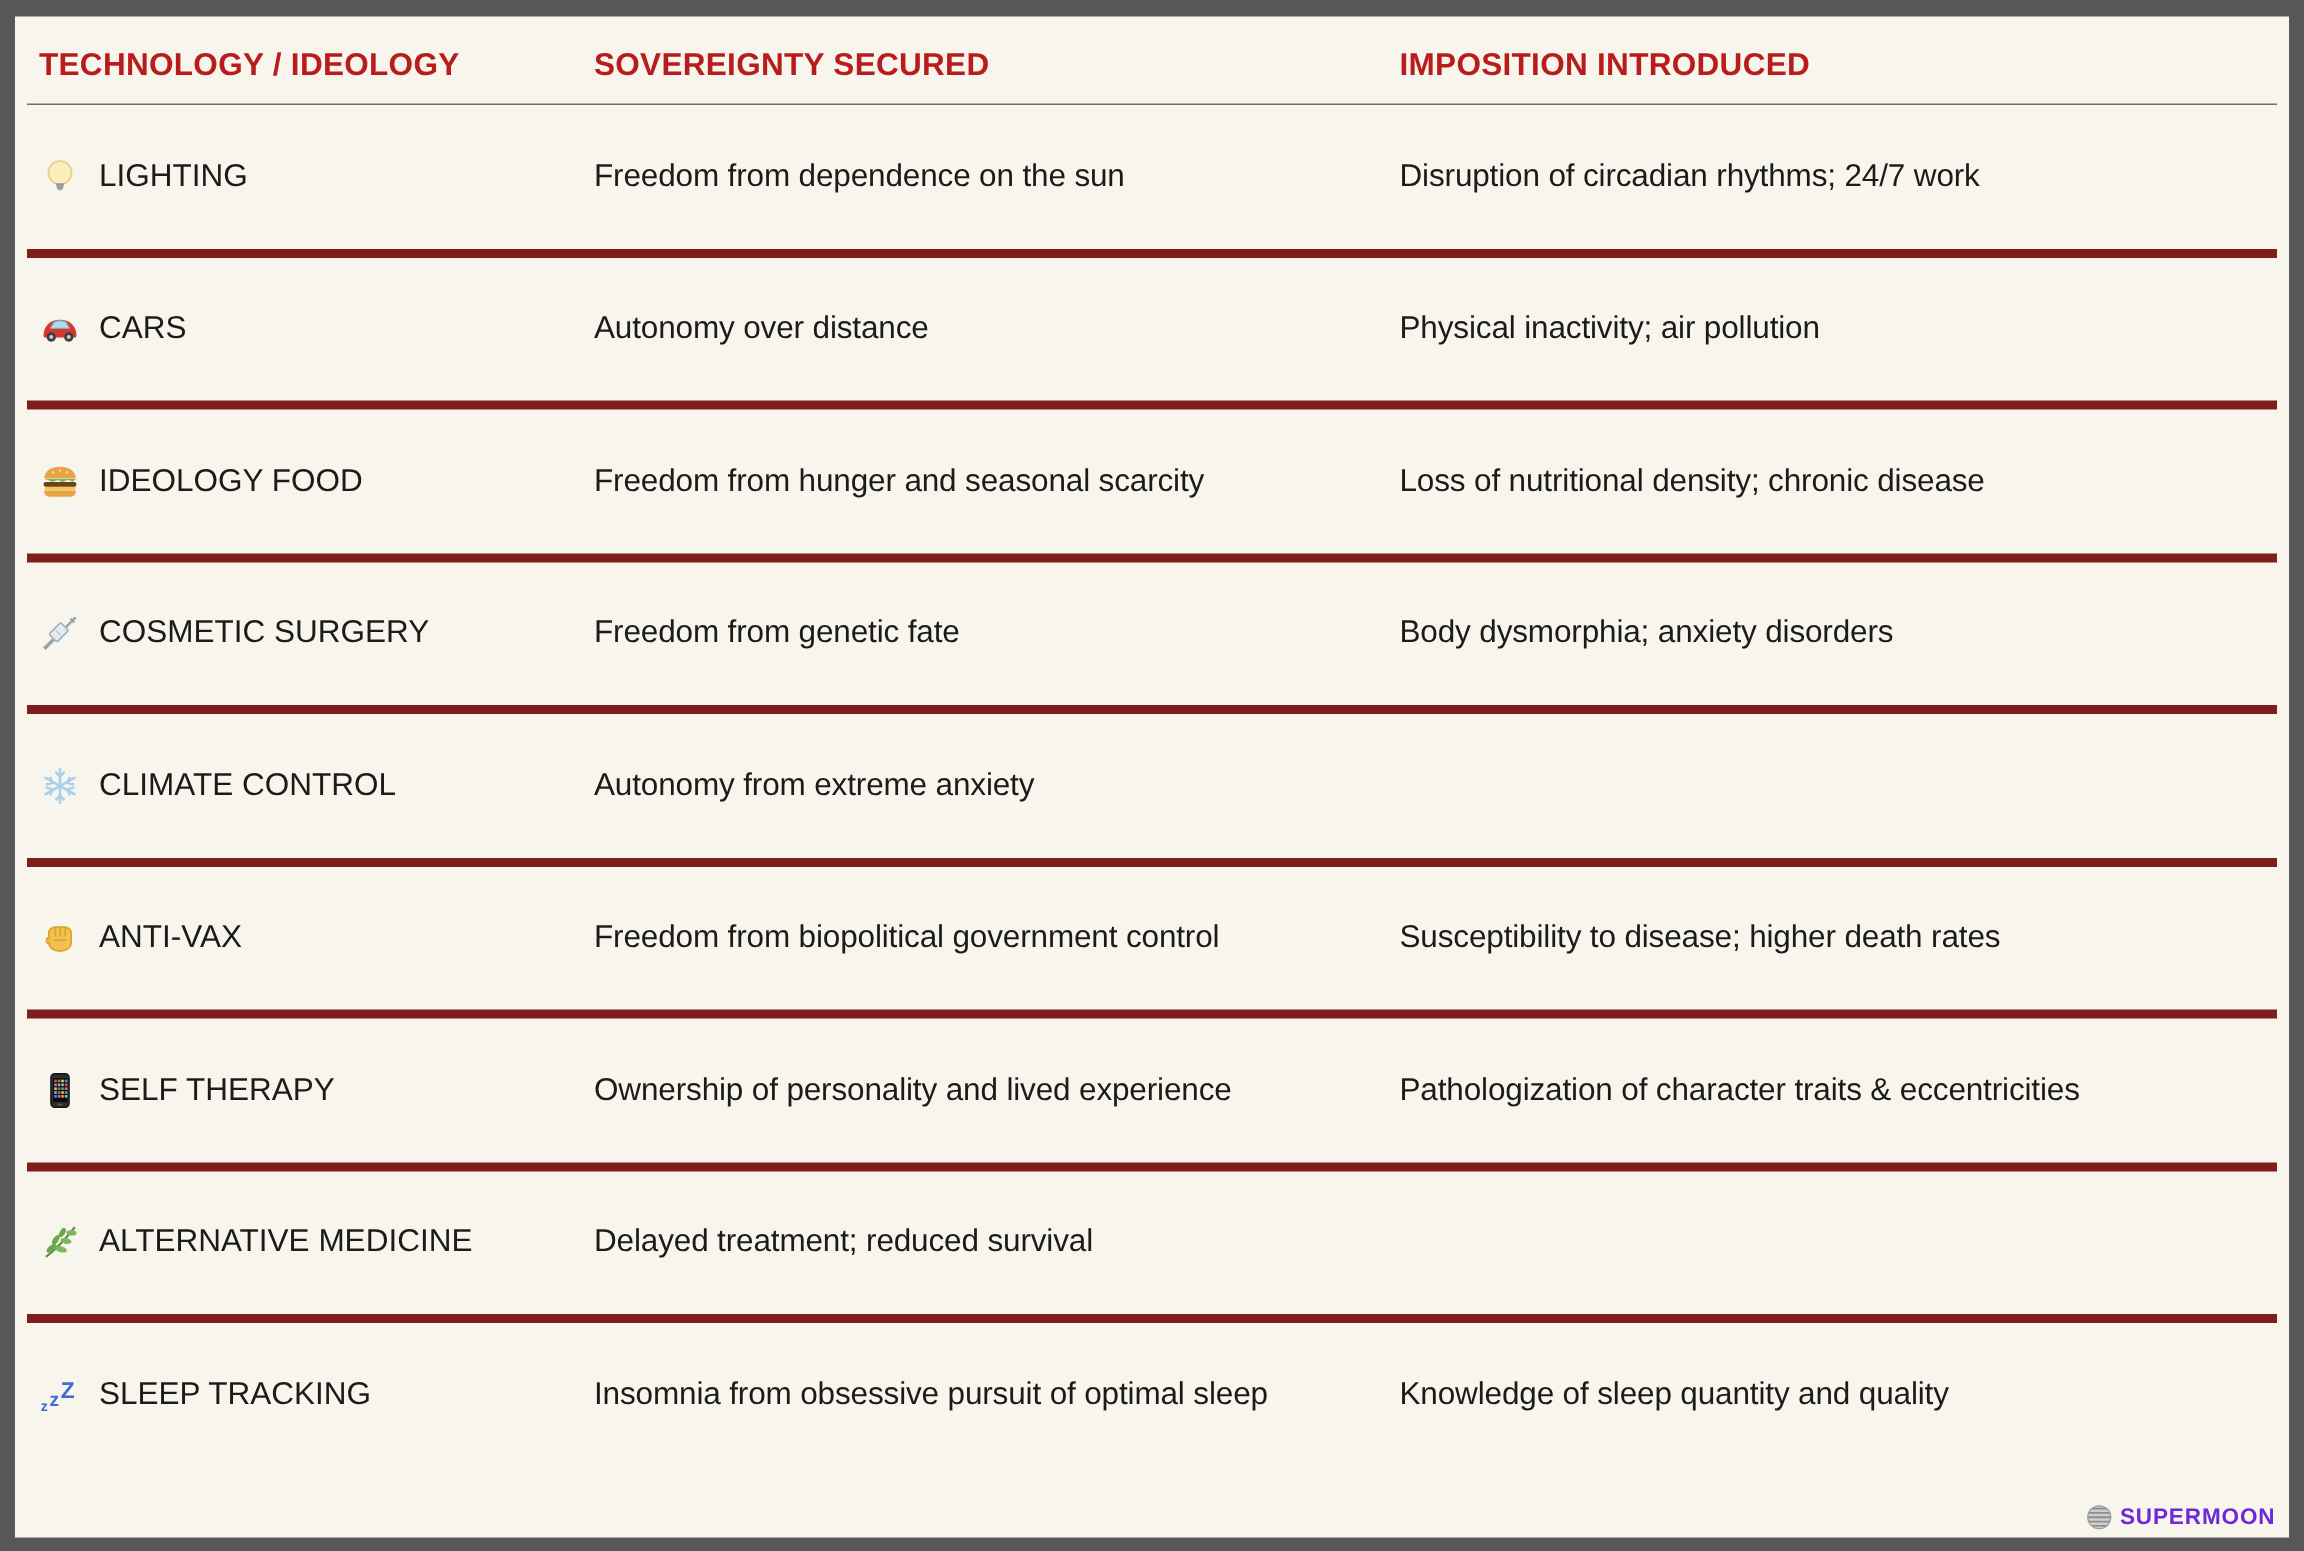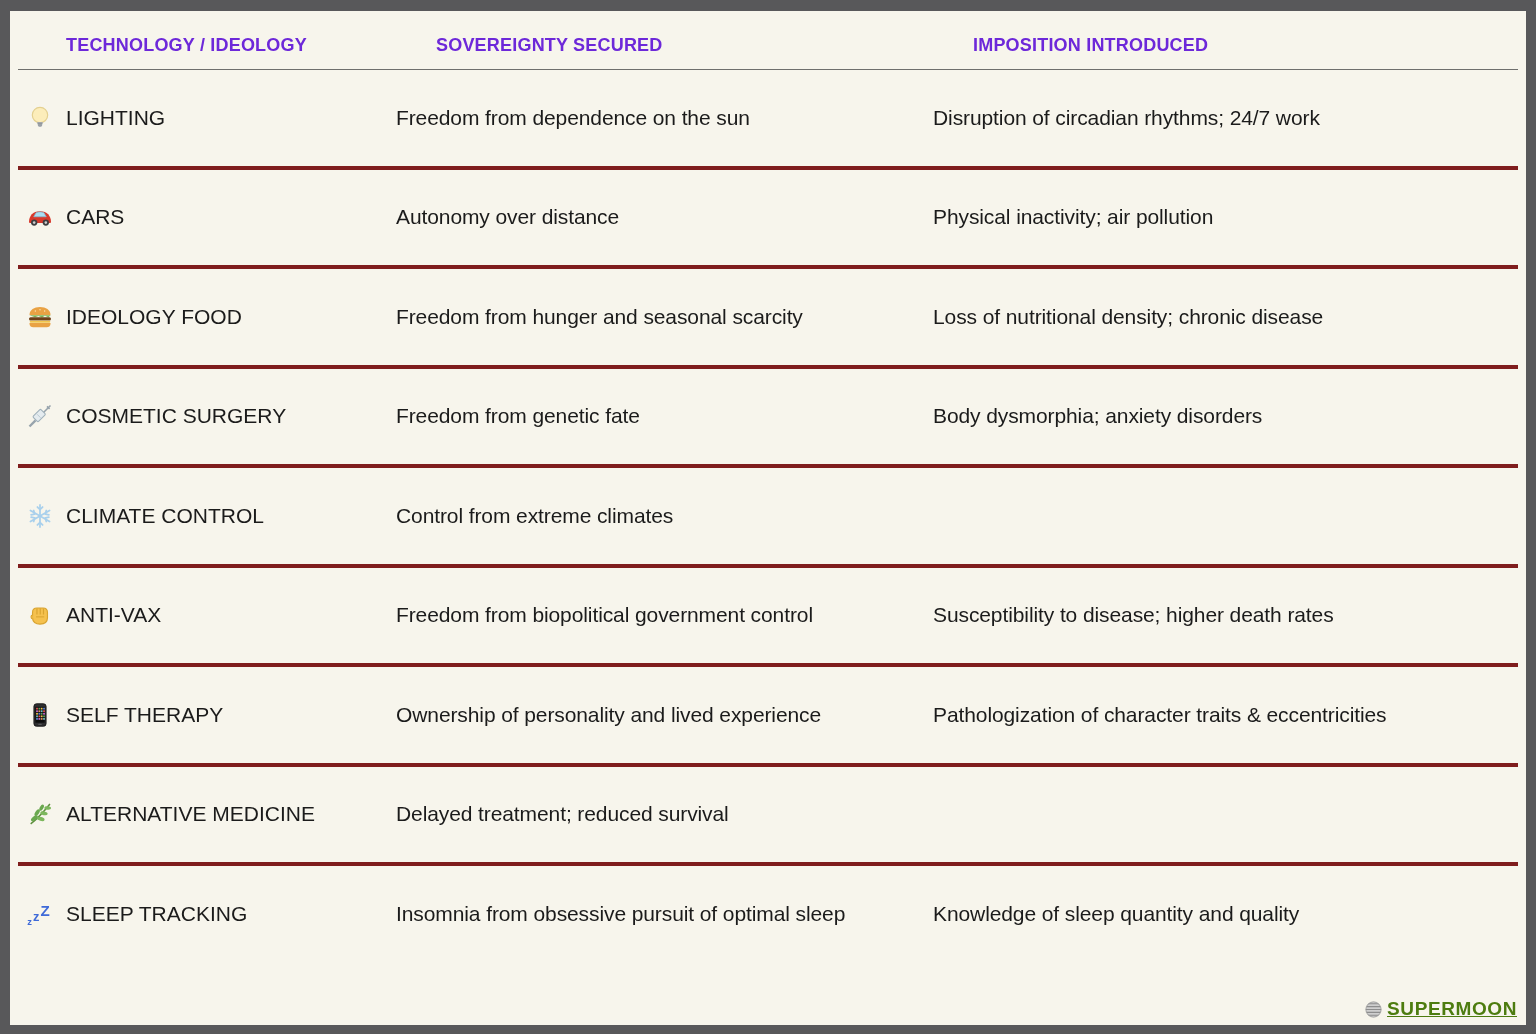--- a/index.html
+++ b/index.html
@@ -31,40 +31,39 @@
   }
   .thead {
     display: grid;
     grid-template-columns: 370px 537px 1fr;
     align-items: flex-end;
     height: 58px;
     flex: none;
     border-bottom: 1px solid #6f6f6d;
   }
   .th {
-    font-size: 18px;
+    font-size: 21px;
     font-weight: bold;
-    color: #6d28d9;
+    color: #b91c1c;
     letter-spacing: 0.2px;
     padding: 0 8px 13px 8px;
     white-space: nowrap;
-    margin-left: 40px;
   }
   .rows {
     flex: 1;
     display: flex;
     flex-direction: column;
   }
   .row {
     display: grid;
     grid-template-columns: 370px 537px 1fr;
     align-items: center;
     height: 95.5px;
     flex: none;
-    border-bottom: 4px solid #7f1d1d;
+    border-bottom: 6px solid #7f1d1d;
   }
   .row:last-child {
     border-bottom: none;
   }
   .cell {
     font-size: 21px;
     color: #1b1b1b;
     padding: 0 8px;
     white-space: nowrap;
     letter-spacing: -0.1px;
@@ -90,25 +89,24 @@
   .tech-label {
     letter-spacing: 0px;
   }
   .watermark {
     position: absolute;
     right: 9px;
     bottom: 5px;
     display: flex;
     align-items: center;
     gap: 5px;
-    font-size: 19px;
+    font-size: 15px;
     font-weight: bold;
-    color: #4d7c0f;
+    color: #6d28d9;
     letter-spacing: 0.6px;
-    text-decoration: underline;
   }
   .wm-icon svg {
     width: 17px;
     height: 17px;
     display: block;
   }
 </style>
 </head>
 <body>
 
@@ -195,21 +193,21 @@
       <span class="icon">
               <svg viewBox="0 0 24 24" stroke="#a9d0ec" stroke-width="1.5" stroke-linecap="round" fill="none">
                 <line x1="12" y1="2.5" x2="12" y2="21.5"></line>
                 <line x1="3.8" y1="7.3" x2="20.2" y2="16.7"></line>
                 <line x1="3.8" y1="16.7" x2="20.2" y2="7.3"></line>
                 <path d="M9.8 4.3 L12 6.5 L14.2 4.3 M9.8 19.7 L12 17.5 L14.2 19.7 M4.4 11 L7.4 10.3 L6.6 7.3 M19.6 13 L16.6 13.7 L17.4 16.7 M4.4 13 L7.4 13.7 L6.6 16.7 M19.6 11 L16.6 10.3 L17.4 7.3"></path>
               </svg>
             </span>
       <span class="tech-label">CLIMATE CONTROL</span>
     </div>
-    <div class="cell">Control from extreme climates</div>
+    <div class="cell">Autonomy from extreme anxiety</div>
   </div>
 
   <div class="row">
     <div class="cell tech">
       <span class="icon">
               <svg viewBox="0 0 24 24">
                 <path d="M5.6 9.8 c0-2.2 1.6-3.8 3.8-3.8 h5.2 c2.2 0 3.8 1.6 3.8 3.8 v4.6 c0 3.4-2.6 5.4-6.4 5.4 s-6.4-2-6.4-5.4 z" fill="#f5c14e" stroke="#d9a430" stroke-width="1"></path>
                 <path d="M9.4 6.4 v5.2 M12.2 6.2 v5.4 M15 6.4 v5.2" stroke="#d9a430" stroke-width="1" fill="none"></path>
                 <path d="M5.6 12 c-1.8 0.2-1.8 3.4 0.2 3.4" fill="#f5c14e" stroke="#d9a430" stroke-width="0.9"></path>
                 <path d="M8.6 13.6 h7" stroke="#d9a430" stroke-width="0.9"></path>

